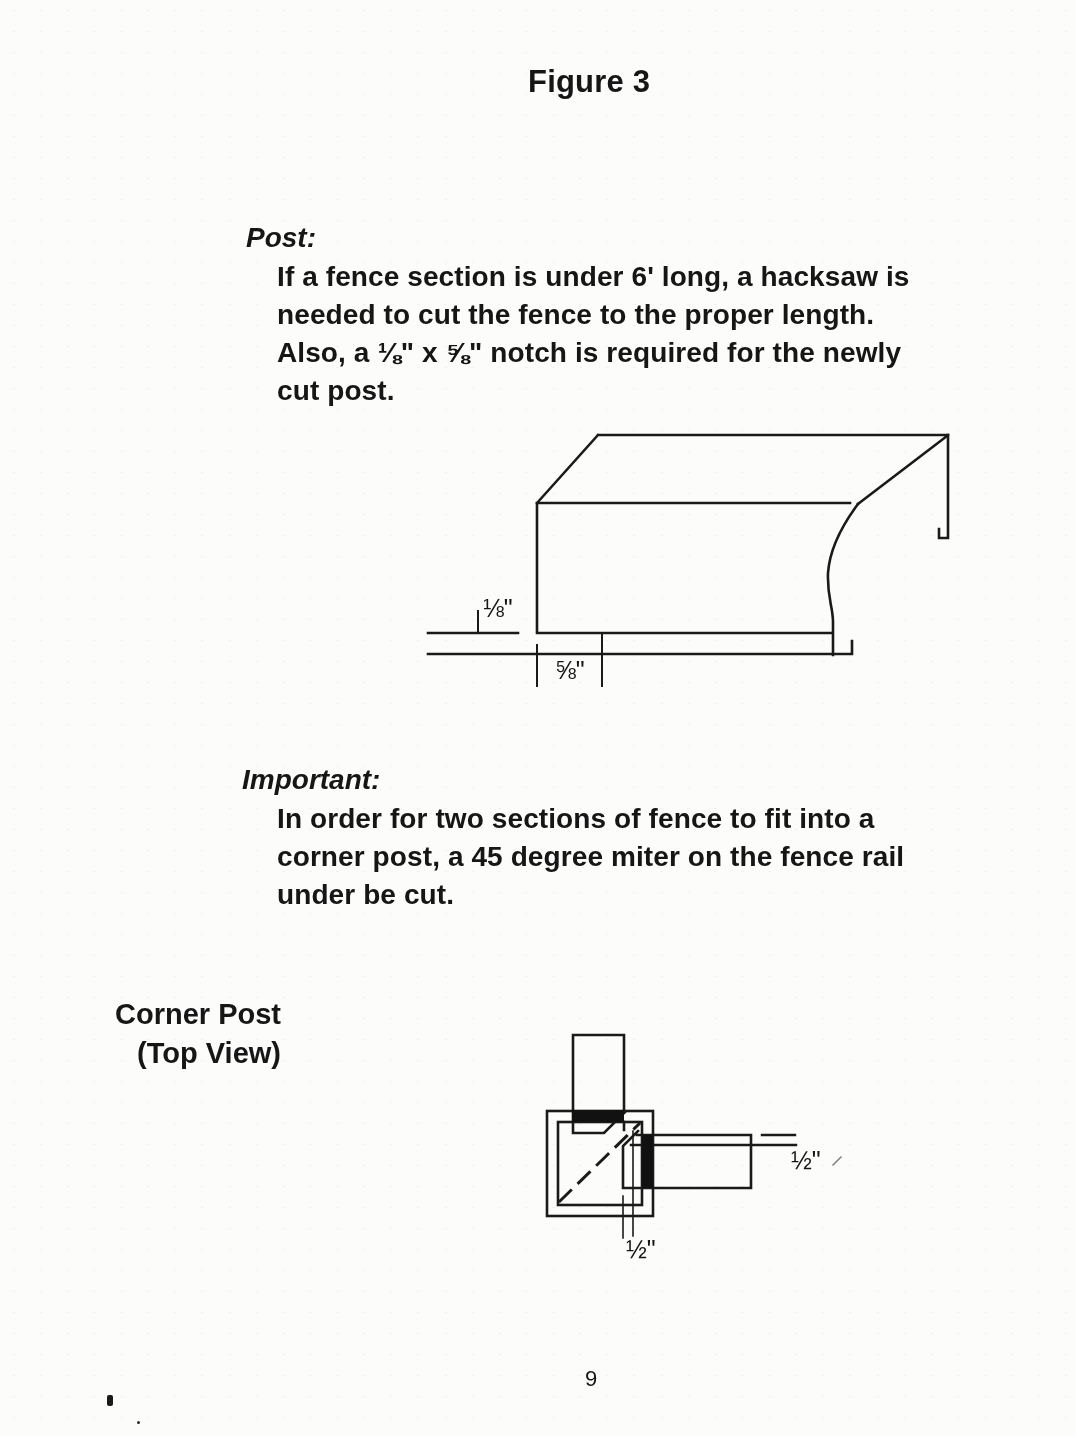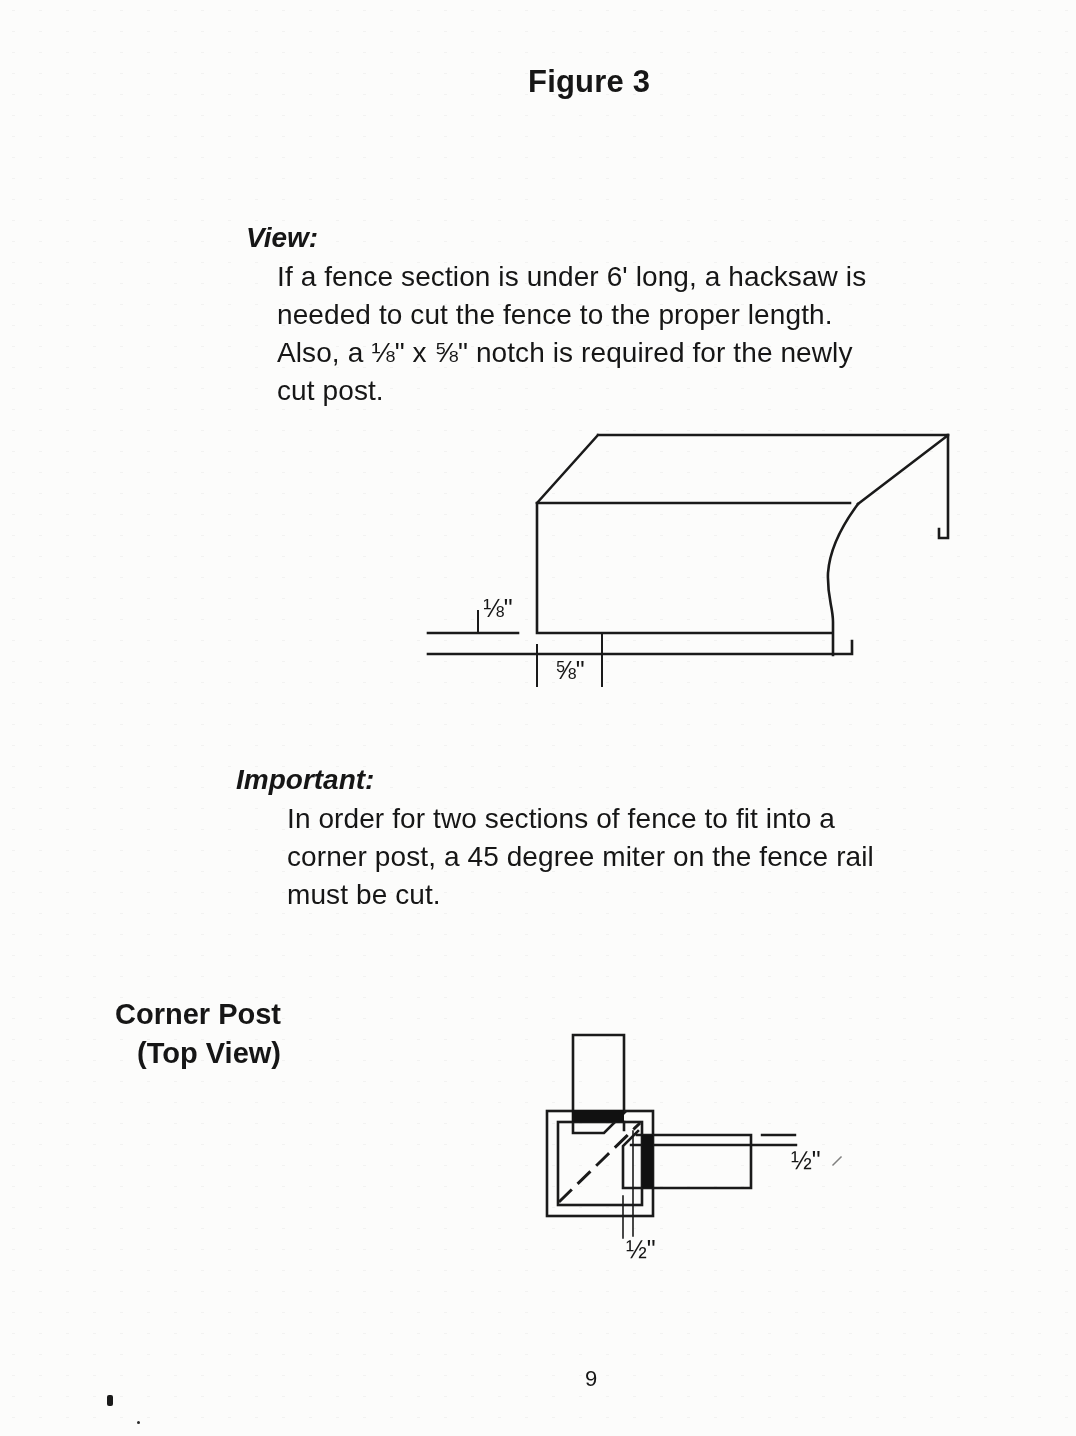--- a/index.html
+++ b/index.html
@@ -10,35 +10,35 @@
     background-color:#fcfcfb;
     background-image:radial-gradient(rgba(60,60,60,0.05) 1px, transparent 1.2px);
     background-size:27px 21px;
     font-family:"Liberation Sans","DejaVu Sans",sans-serif;
     color:#161616;
     overflow:hidden;
   }
   .abs{position:absolute;}
   .title{font-size:31px;font-weight:700;letter-spacing:0.2px;}
   .lead-head{font-size:28px;font-weight:700;font-style:italic;}
-  .body-text{font-size:28px;line-height:38px;font-weight:400;letter-spacing:0.1px;}
+  .body-text{font-size:28px;line-height:38px;font-weight:700;letter-spacing:0.1px;}
   .side-label{font-size:29px;font-weight:700;line-height:39px;}
   .page-num{font-size:22px;}
   svg text{font-family:"Liberation Sans","DejaVu Sans",sans-serif;fill:#161616;}
   .ink-blob{position:absolute;background:#1a1a1a;border-radius:2px;}
   .ink-dot{position:absolute;background:#2a2a2a;border-radius:50%;}
 </style>
 </head>
 <body>
 
 <div class="page">
 
   <div class="abs title" style="left:528px;top:64px;">Figure 3</div>
 
-  <div class="abs lead-head" style="left:246px;top:222px;">View:</div>
+  <div class="abs lead-head" style="left:246px;top:222px;">Post:</div>
   <div class="abs body-text" style="left:277px;top:258px;">
     <div>If a fence section is under 6' long, a hacksaw is</div>
     <div>needed to cut the fence to the proper length.</div>
     <div>Also, a ⅛" x ⅝" notch is required for the newly</div>
     <div>cut post.</div>
   </div>
 
 
   <svg class="abs" style="left:415px;top:425px;" width="545" height="270" viewBox="415 425 545 270">
     <g stroke="#1a1a1a" stroke-width="2.6" fill="none" stroke-linecap="square" stroke-linejoin="miter">
@@ -48,25 +48,25 @@
       <path d="M858,504 C846,520 830,545 828,573 C827,598 833,606 833,622 V655"></path>
       <path d="M428,633 H518"></path>
       <path d="M428,654 H852 V641"></path>
       <path stroke-width="2" d="M478,611 V632"></path>
       <path stroke-width="2" d="M537,645 V686 M602,634 V686"></path>
     </g>
     <text x="483" y="617" font-size="25">⅛"</text>
     <text x="555" y="679" font-size="25">⅝"</text>
   </svg>
 
-  <div class="abs lead-head" style="left:236px;top:764px;">Important:</div>
-  <div class="abs body-text" style="left:277px;top:800px;margin-left:10px;">
+  <div class="abs lead-head" style="left:242px;top:764px;">Important:</div>
+  <div class="abs body-text" style="left:277px;top:800px;">
     <div>In order for two sections of fence to fit into a</div>
     <div>corner post, a 45 degree miter on the fence rail</div>
-    <div>must be cut.</div>
+    <div>under be cut.</div>
   </div>
 
   <div class="abs side-label" style="left:115px;top:995px;text-align:right;">
     <div>Corner Post</div>
     <div>(Top View)</div>
   </div>
 
   <svg class="abs" style="left:535px;top:1030px;" width="325" height="235" viewBox="535 1030 325 235">
     <g stroke="#1a1a1a" stroke-width="2.6" fill="none" stroke-linecap="square" stroke-linejoin="miter">
       <path d="M573,1133 V1035 H624 V1111 M573,1133 H604 L625,1112 M624,1122 V1130"></path>

